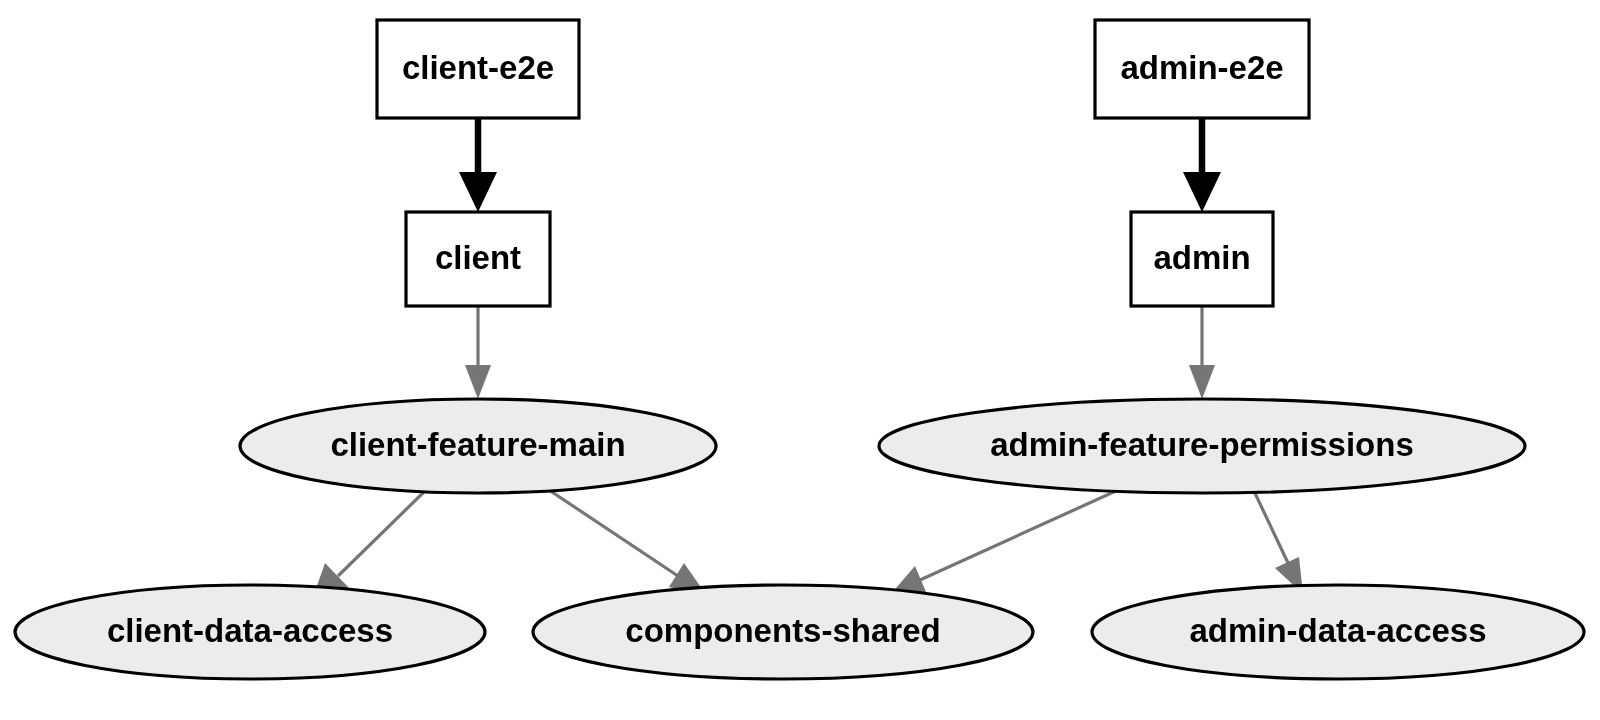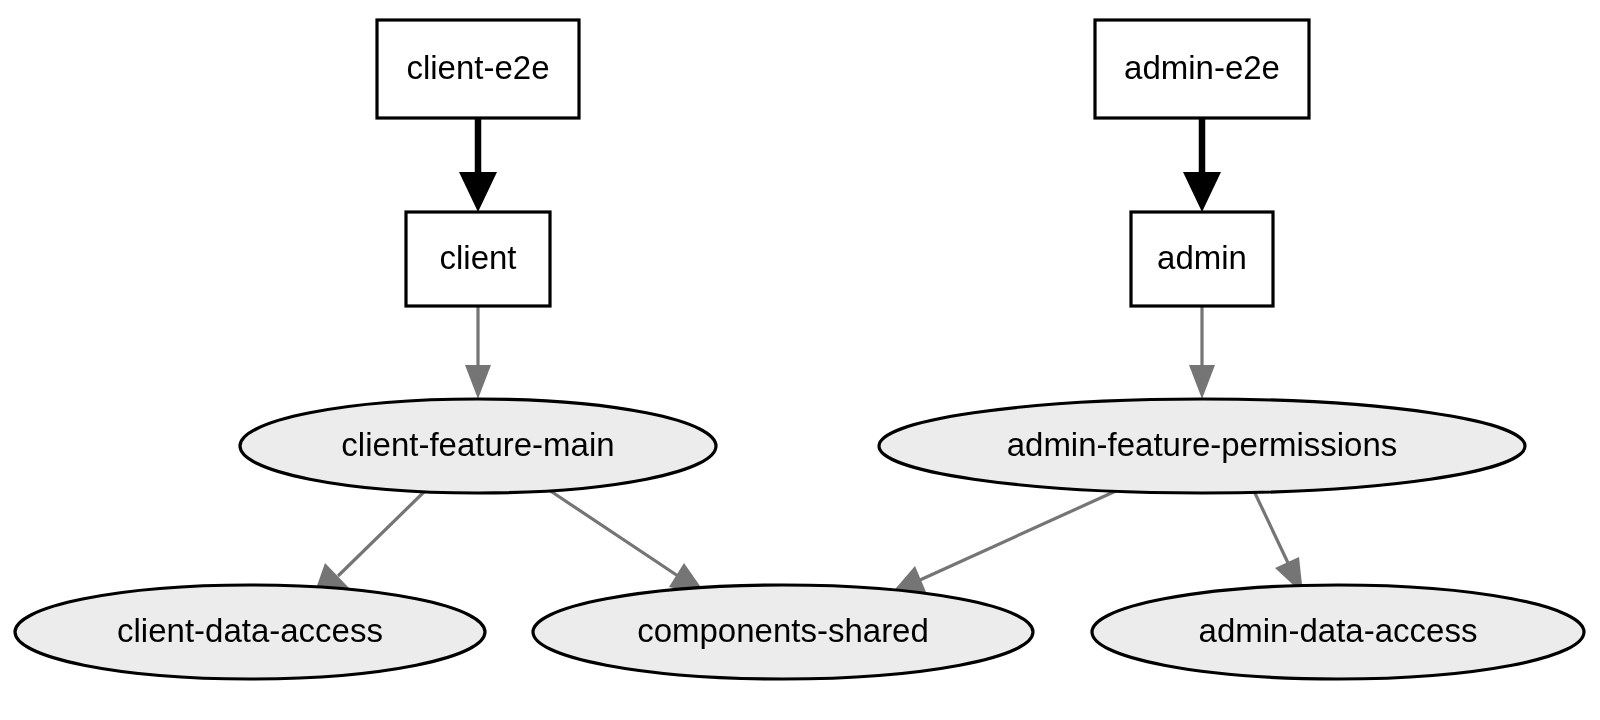--- a/index.html
+++ b/index.html
@@ -11,20 +11,21 @@
     width: 1600px;
     height: 720px;
     overflow: hidden;
     font-family: "Liberation Sans", sans-serif;
   }
   #diagram-root {
     position: relative;
     width: 1600px;
     height: 720px;
     background: #ffffff;
+    font-weight: bold;
   }
   svg#graph {
     display: block;
     width: 1600px;
     height: 720px;
   }
   .node-box {
     fill: #ffffff;
     stroke: #000000;
     stroke-width: 3.2;

